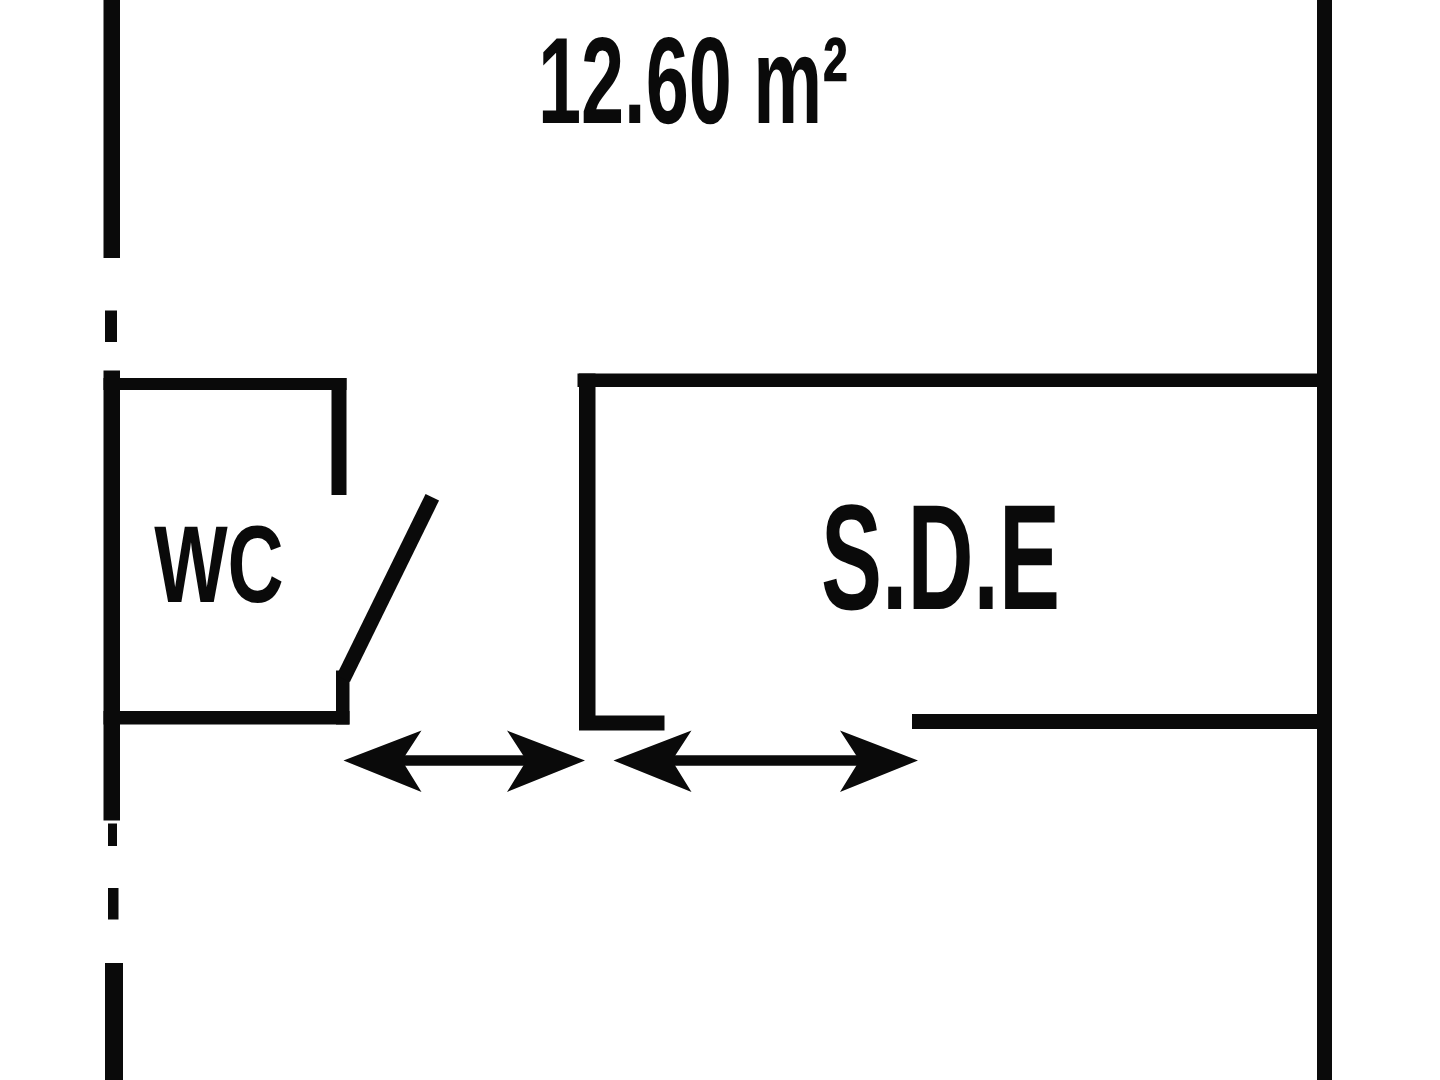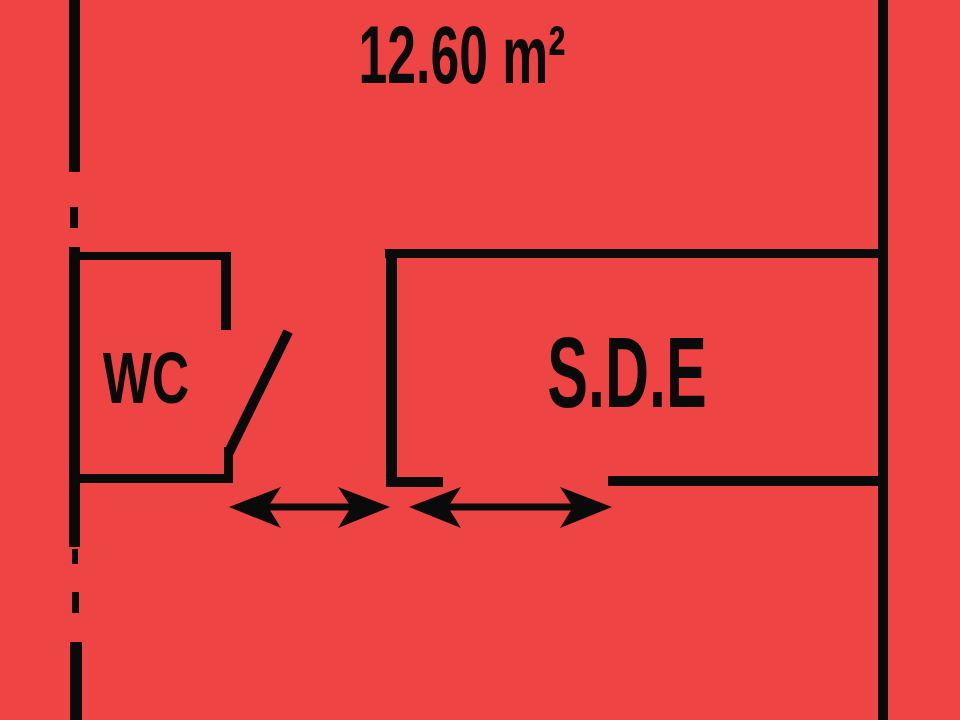--- a/index.html
+++ b/index.html
@@ -4,21 +4,21 @@
 <style>
   html, body {
     margin: 0;
     padding: 0;
     background: #e8e8e8;
   }
   .plan-canvas {
     position: relative;
     width: 960px;
     height: 720px;
-    background: #ef4444;
+    background: #ffffff;
     overflow: hidden;
     font-family: "Liberation Sans", "DejaVu Sans", sans-serif;
   }
   .plan-svg {
     position: absolute;
     left: 0;
     top: 0;
     width: 100%;
     height: 100%;
   }

